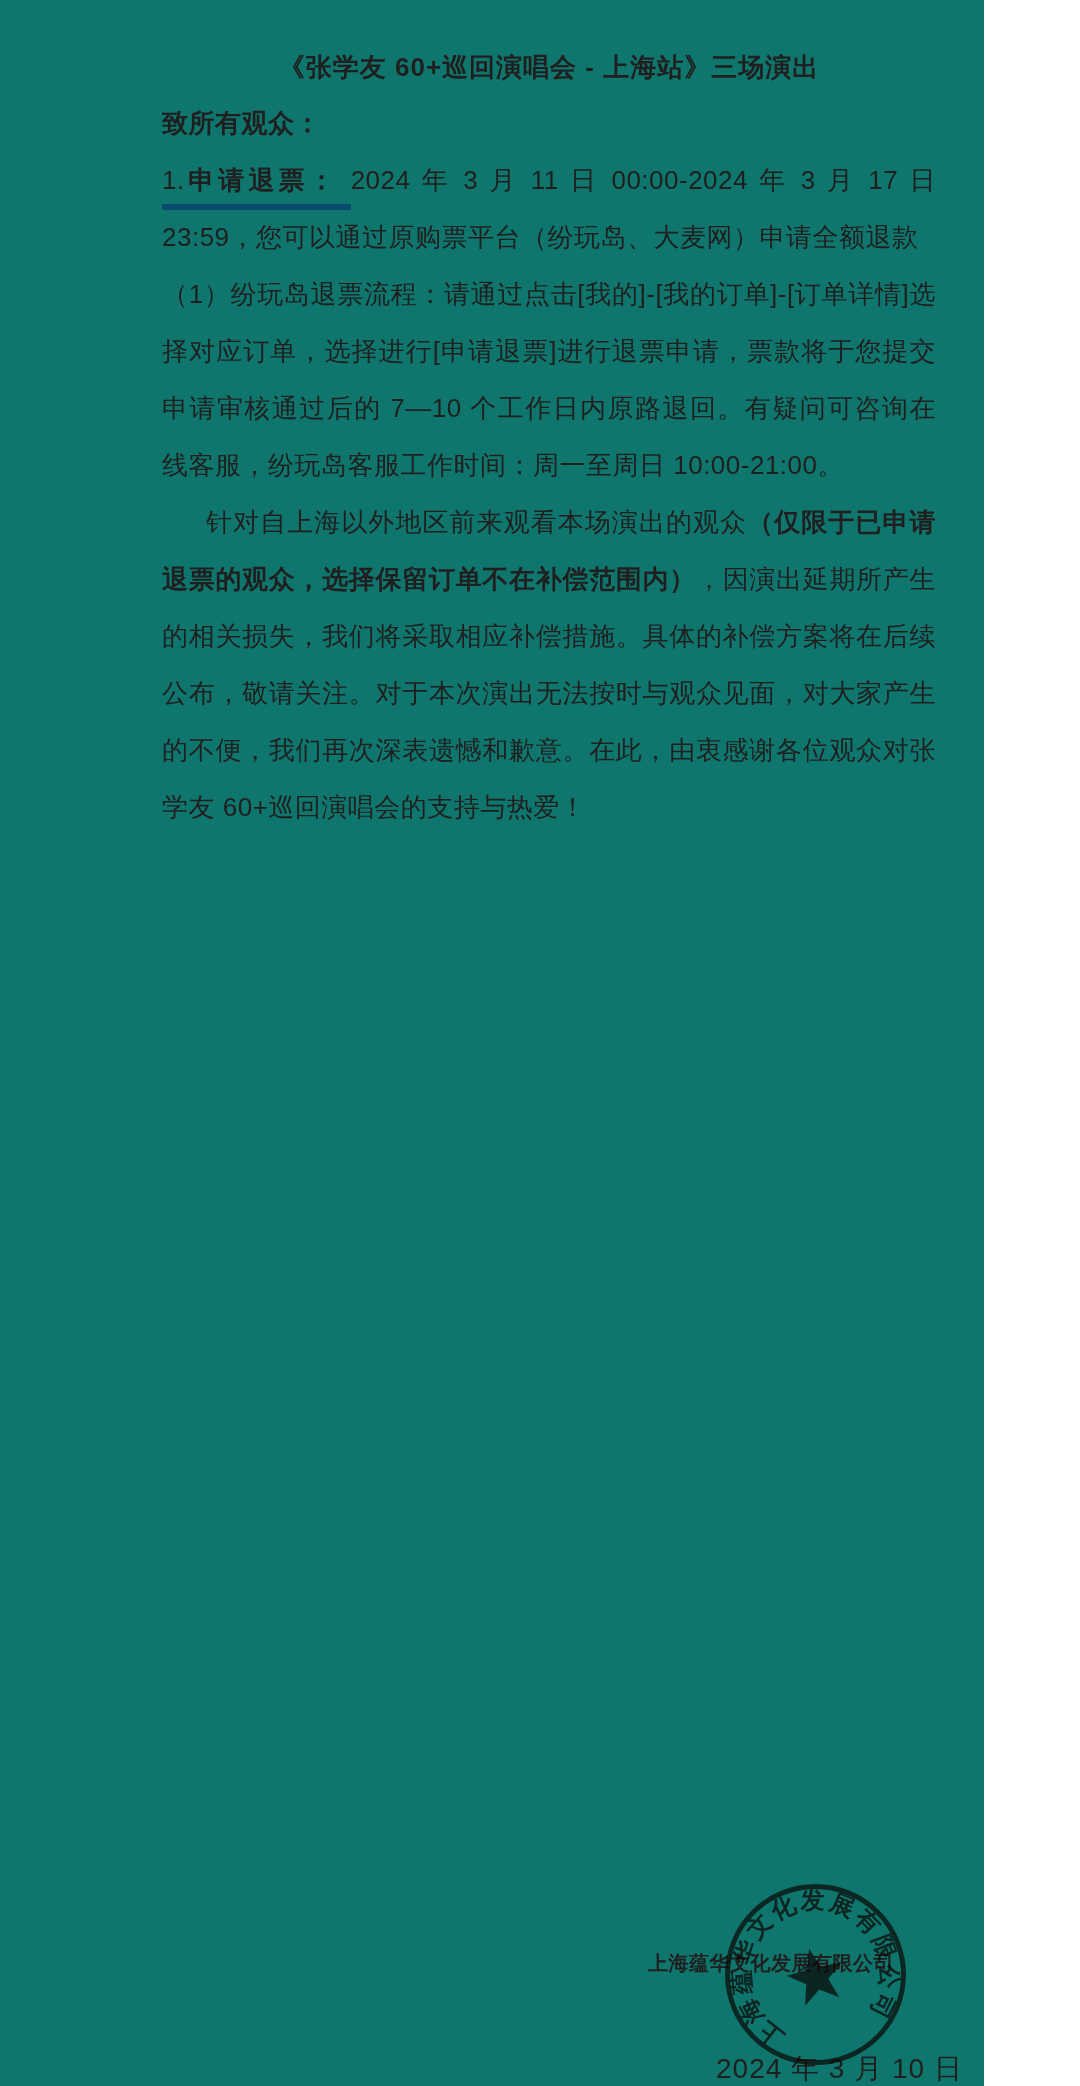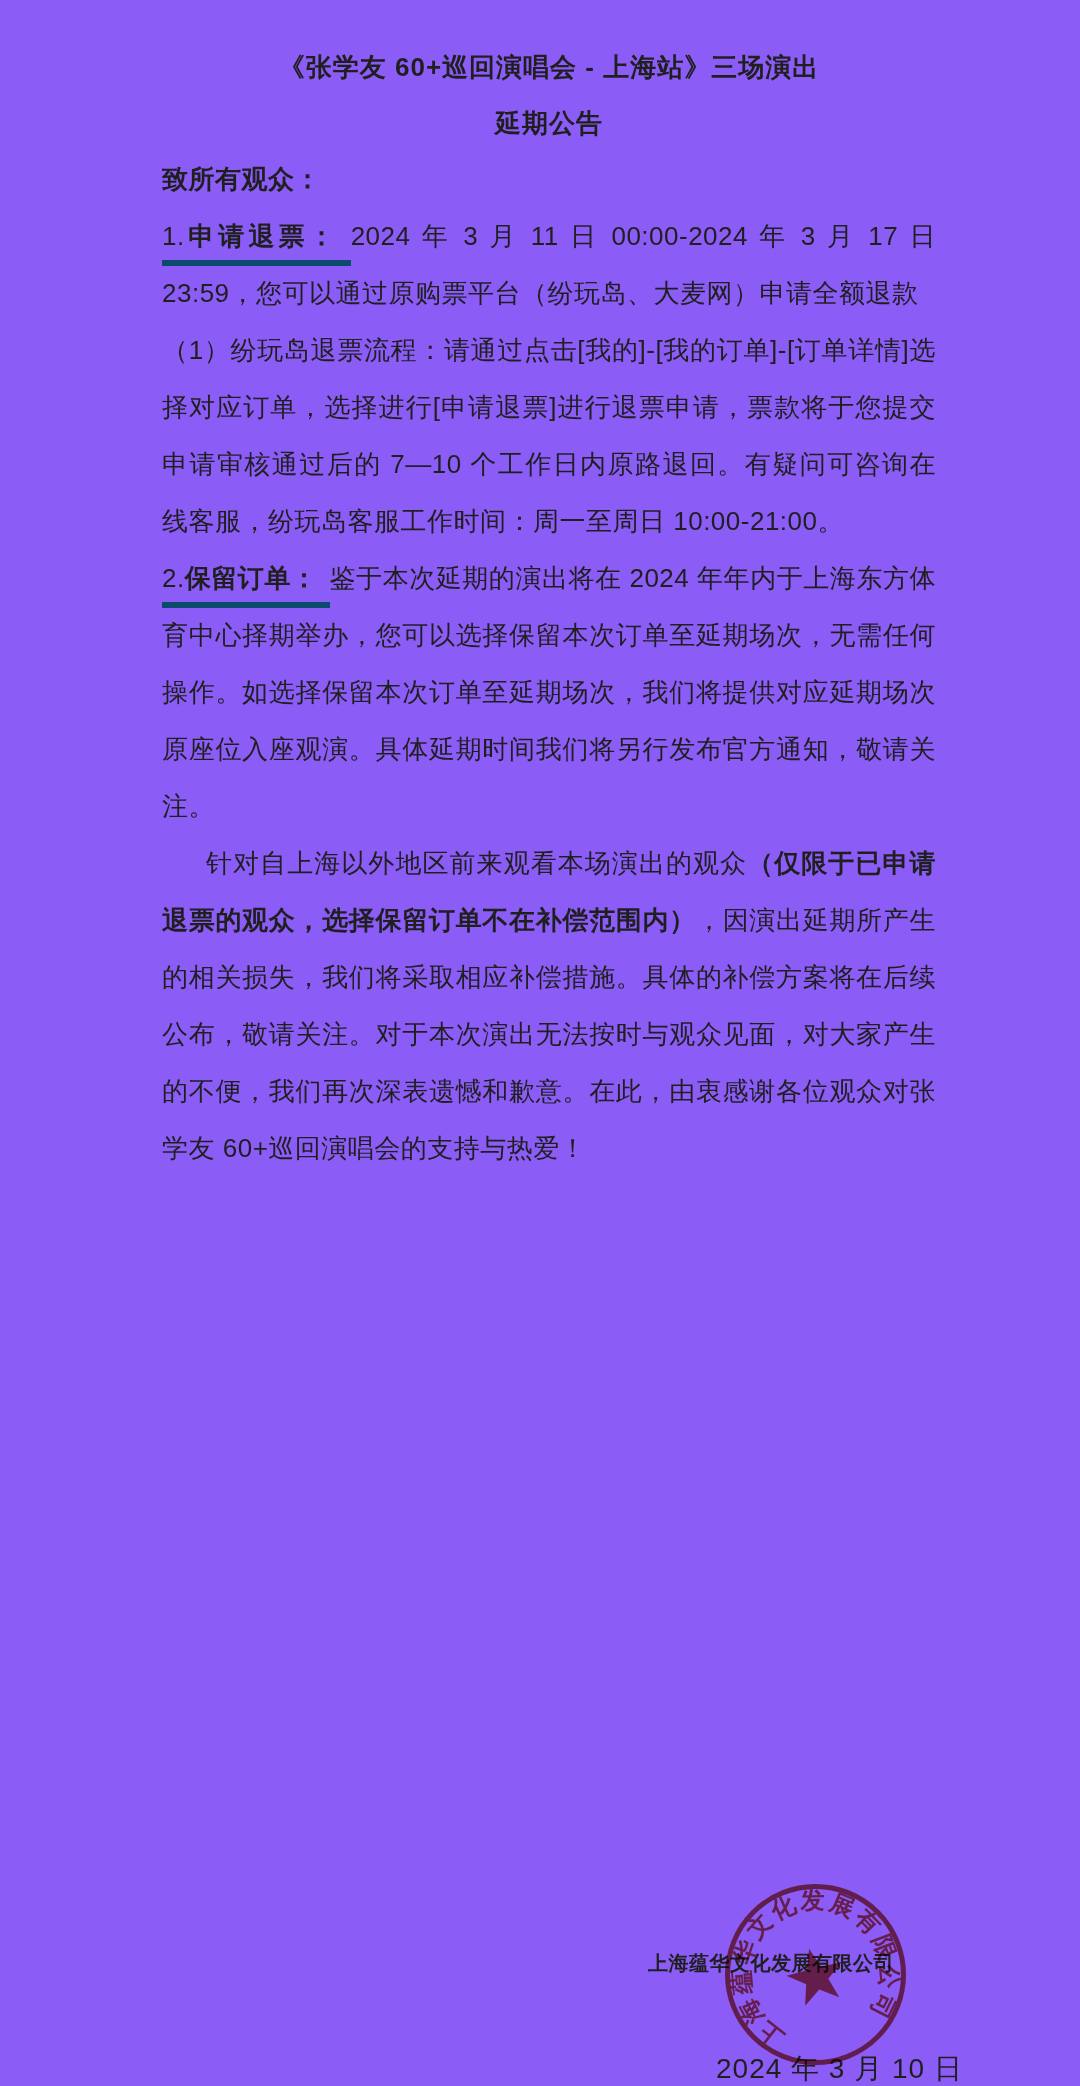--- a/index.html
+++ b/index.html
@@ -1,20 +1,20 @@
 <!DOCTYPE html>
 <html><head>
 <meta charset="utf-8">
 <style>
   html,body { margin:0; padding:0; }
   .page {
     position:relative;
-    width:1080px;
+    width:984px;
     height:2086px;
-    background:#8b5cf6;
+    background:#0f766e;
     font-family:"Liberation Sans", sans-serif;
     color:#1f1f1f;
     overflow:hidden;
   }
   .content {
     position:absolute;
     left:162px;
     top:39px;
     width:774px;
   }
@@ -70,32 +70,30 @@
     opacity:0.9;
   }
 </style>
 </head>
 <body>
 
 <div class="page">
   <div class="content">
 
     <div class="title-line">《张学友 60+巡回演唱会 - 上海站》三场演出</div>
-    <div class="title-line">延期公告</div>
 
     <p class="salutation">致所有观众：</p>
 
 
 
     <p><span class="ul"><span>1.</span><b>申请退票：</b></span><span>2024 年 3 月 11 日 00:00-2024 年 3 月 17 日 23:59，您可以通过原购票平台（纷玩岛、大麦网）申请全额退款</span></p>
 
     <p>（1）纷玩岛退票流程：请通过点击[我的]-[我的订单]-[订单详情]选择对应订单，选择进行[申请退票]进行退票申请，票款将于您提交申请审核通过后的 7—10 个工作日内原路退回。有疑问可咨询在线客服，纷玩岛客服工作时间：周一至周日 10:00-21:00。</p>
 
 
-    <p><span class="ul"><span>2.</span><b>保留订单：</b></span><span>鉴于本次延期的演出将在 2024 年年内于上海东方体育中心择期举办，您可以选择保留本次订单至延期场次，无需任何操作。如选择保留本次订单至延期场次，我们将提供对应延期场次原座位入座观演。具体延期时间我们将另行发布官方通知，敬请关注。</span></p>
 
     <p class="indent gap"><span>针对自上海以外地区前来观看本场演出的观众</span><b>（仅限于已申请退票的观众，选择保留订单不在补偿范围内）</b><span>，因演出延期所产生的相关损失，我们将采取相应补偿措施。具体的补偿方案将在后续公布，敬请关注。对于本次演出无法按时与观众见面，对大家产生的不便，我们再次深表遗憾和歉意。在此，由衷感谢各位观众对张学友 60+巡回演唱会的支持与热爱！</span></p>
 
   </div>
 
   <div class="company-name">上海蕴华文化发展有限公司</div>
   <div class="signature-date">2024 年 3 月 10 日</div>
 
   <svg class="stamp" viewBox="0 0 187 187" aria-hidden="true">
     <g opacity="0.88">

